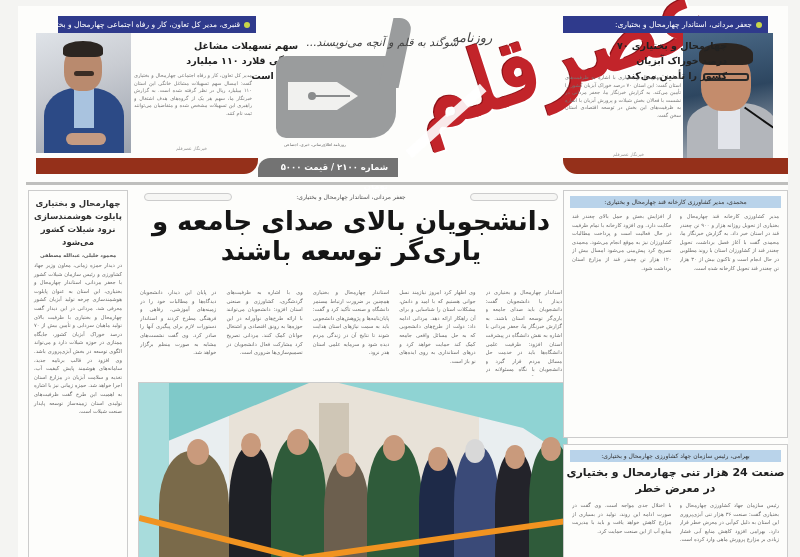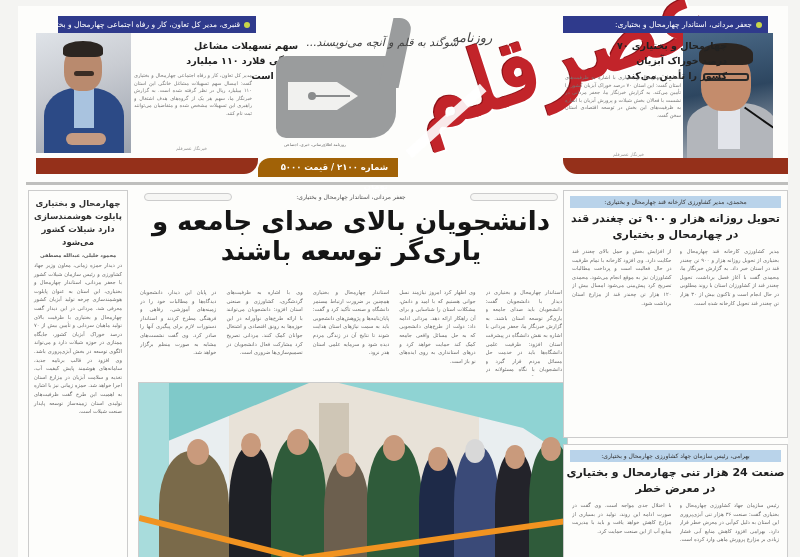--- a/index.html
+++ b/index.html
@@ -36,21 +36,21 @@
   .pen .nibline { position: absolute; left: 36px; top: 39px; width: 38px; height: 2px; background: #8a8c8d; }
   .pen .nibdot { position: absolute; left: 32px; top: 36px; width: 8px; height: 8px; border-radius: 50%; background: #8a8c8d; }
   .pen .tail { position: absolute; left: 110px; top: -38px; width: 20px; height: 70px; background: #9a9c9d; border-radius: 0 14px 0 0; transform: skewX(-12deg); }
   .tagline { position: absolute; left: 40px; top: 30px; font-family: "DejaVu Serif", serif; font-style: italic; font-size: 11px; color: #444; direction: rtl; white-space: nowrap; }
   .rooz { position: absolute; left: 186px; top: 24px; font-size: 13px; font-style: italic; color: #444; direction: rtl; }
   .logo { position: absolute; left: 140px; top: 6px; font-family: "DejaVu Serif", serif; font-weight: bold; font-size: 88px; color: #c2242a; direction: rtl; line-height: 1; transform: rotate(-18deg); letter-spacing: -6px; text-shadow: 2px 2px 0 #fff, -1px -1px 0 #8e1218; }
   .stripe { position: absolute; left: 130px; top: 110px; width: 100px; height: 10px; background: #fff; transform: rotate(-42deg); opacity: 0.9; }
   .owner { position: absolute; left: 18px; top: 136px; font-size: 4px; color: #666; direction: rtl; white-space: nowrap; }
 
   
-  .band { position: absolute; top: 152px; height: 19px; background: #a16207; color: #fff; font-size: 8.5px; font-weight: bold; line-height: 19px; direction: rtl; padding: 0 10px; }
+  .band { position: absolute; top: 152px; height: 19px; background: #737373; color: #fff; font-size: 8.5px; font-weight: bold; line-height: 19px; direction: rtl; padding: 0 10px; }
   #band-date { left: 410px; width: 135px; border-radius: 0 0 0 12px; }
   #band-issue { left: 240px; width: 140px; border-radius: 12px 0 0 0; }
   .redstrip-l { position: absolute; left: 18px; top: 152px; width: 222px; height: 16px; background: #95301a; border-radius: 0 0 14px 0; }
   .redstrip-r { position: absolute; left: 545px; top: 152px; width: 225px; height: 16px; background: #95301a; border-radius: 0 0 0 14px; }
   .rule { position: absolute; left: 8px; top: 176px; width: 762px; height: 3px; background: #bfbfbd; }
 
   
   .col { position: absolute; top: 184px; }
   #leftcol { left: 10px; width: 100px; height: 380px; border: 1px solid #ccc; background: #fdfdfb; padding: 6px 5px; }
   #leftcol .hl { direction: rtl; font-size: 8.5px; font-weight: bold; text-align: center; color: #333; line-height: 13px; }
@@ -126,21 +126,21 @@
     <div class="hl" style="left:2px;top:22px;width:116px;">چهارمحال و بختیاری ۷۰ درصد خوراک آبزیان کشور را تأمین می‌کند</div>
     <div class="txt" style="left:2px;top:58px;width:116px;height:62px;overflow:hidden;">استاندار چهارمحال و بختیاری با اشاره به ظرفیت‌های استان گفت: این استان ۷۰ درصد خوراک آبزیان کشور را تأمین می‌کند. به گزارش خبرنگار ما، جعفر مردانی در نشست با فعالان بخش شیلات و پرورش آبزیان با اشاره به ظرفیت‌های این بخش در توسعه اقتصادی استان سخن گفت.</div>
     <div class="by" style="left:50px;top:136px;">خبرنگار عصرقلم</div>
   </div>
   <div class="redstrip-r"></div>
 
   <div class="band" id="band-issue">شماره ۲۱۰۰ / قیمت ۵۰۰۰ تومان</div>
   <div class="rule"></div>
 
   <div class="col" id="leftcol">
-    <div class="hl">چهارمحال و بختیاری پایلوت هوشمندسازی دارد شیلات کشور می‌شود</div>
+    <div class="hl">چهارمحال و بختیاری پایلوت هوشمندسازی نرود شیلات کشور می‌شود</div>
     <div class="by">محمود خلیلی، عبدالله مصطفی</div>
     <div class="body">در دیدار حمزه زمانی، معاون وزیر جهاد کشاورزی و رئیس سازمان شیلات کشور با جعفر مردانی، استاندار چهارمحال و بختیاری، این استان به عنوان پایلوت هوشمندسازی چرخه تولید آبزیان کشور معرفی شد. مردانی در این دیدار گفت چهارمحال و بختیاری با ظرفیت بالای تولید ماهیان سردابی و تأمین بیش از ۷۰ درصد خوراک آبزیان کشور، جایگاه ممتازی در حوزه شیلات دارد و می‌تواند الگوی توسعه در بخش آبزی‌پروری باشد. وی افزود در قالب برنامه جدید، سامانه‌های هوشمند پایش کیفیت آب، تغذیه و سلامت آبزیان در مزارع استان اجرا خواهد شد. حمزه زمانی نیز با اشاره به اهمیت این طرح گفت ظرفیت‌های تولیدی استان زمینه‌ساز توسعه پایدار صنعت شیلات است.</div>
   </div>
 
   <div class="col" id="midcol">
     <div class="pill" style="left:8px;"></div>
     <div class="pill" style="right:8px;"></div>
     <div class="kicker">جعفر مردانی، استاندار چهارمحال و بختیاری:</div>
     <div class="mainhl">دانشجویان بالای صدای جامعه و یاری‌گر توسعه باشند</div>
     <div class="mcols">
@@ -175,21 +175,20 @@
       <div class="ppl" style="left:390px;width:45px;height:128px;background:#2f5b3a;"></div>
       <div class="face" style="left:402px;top:54px;width:20px;height:24px;"></div>
       <div class="ribbon" style="left:0;top:132px;width:170px;transform:rotate(14deg);"></div>
       <div class="ribbon" style="left:165px;top:172px;width:270px;transform:rotate(-8deg);"></div>
     </div>
   </div>
 
   <div class="col" id="rightcol">
     <div class="rbox" style="top:0;height:248px;">
       <div class="cbar">محمدی، مدیر کشاورزی کارخانه قند چهارمحال و بختیاری:</div>
-      <div class="hl">تحویل روزانه هزار و ۹۰۰ تن چغندر قند در چهارمحال و بختیاری</div>
       <div class="two">
         <div class="body" style="height:190px;">مدیر کشاورزی کارخانه قند چهارمحال و بختیاری از تحویل روزانه هزار و ۹۰۰ تن چغندر قند در استان خبر داد. به گزارش خبرنگار ما، محمدی گفت با آغاز فصل برداشت، تحویل چغندر قند از کشاورزان استان با روند مطلوبی در حال انجام است و تاکنون بیش از ۳۰ هزار تن چغندر قند تحویل کارخانه شده است.</div>
         <div class="body" style="height:190px;">از افزایش بخش و حمل بالای چغندر قند حکایت دارد. وی افزود کارخانه با تمام ظرفیت در حال فعالیت است و پرداخت مطالبات کشاورزان نیز به موقع انجام می‌شود. محمدی تصریح کرد پیش‌بینی می‌شود امسال بیش از ۱۲۰ هزار تن چغندر قند از مزارع استان برداشت شود.</div>
       </div>
     </div>
     <div class="rbox" style="top:254px;height:130px;">
       <div class="cbar">بهرامی، رئیس سازمان جهاد کشاورزی چهارمحال و بختیاری:</div>
       <div class="hl">صنعت 24 هزار تنی چهارمحال و بختیاری در معرض خطر</div>
       <div class="two">
         <div class="body" style="height:70px;">رئیس سازمان جهاد کشاورزی چهارمحال و بختیاری گفت: صنعت ۳۶ هزار تنی آبزی‌پروری این استان به دلیل کم‌آبی در معرض خطر قرار دارد. بهرامی افزود کاهش منابع آبی فشار زیادی بر مزارع پرورش ماهی وارد کرده است.</div>

